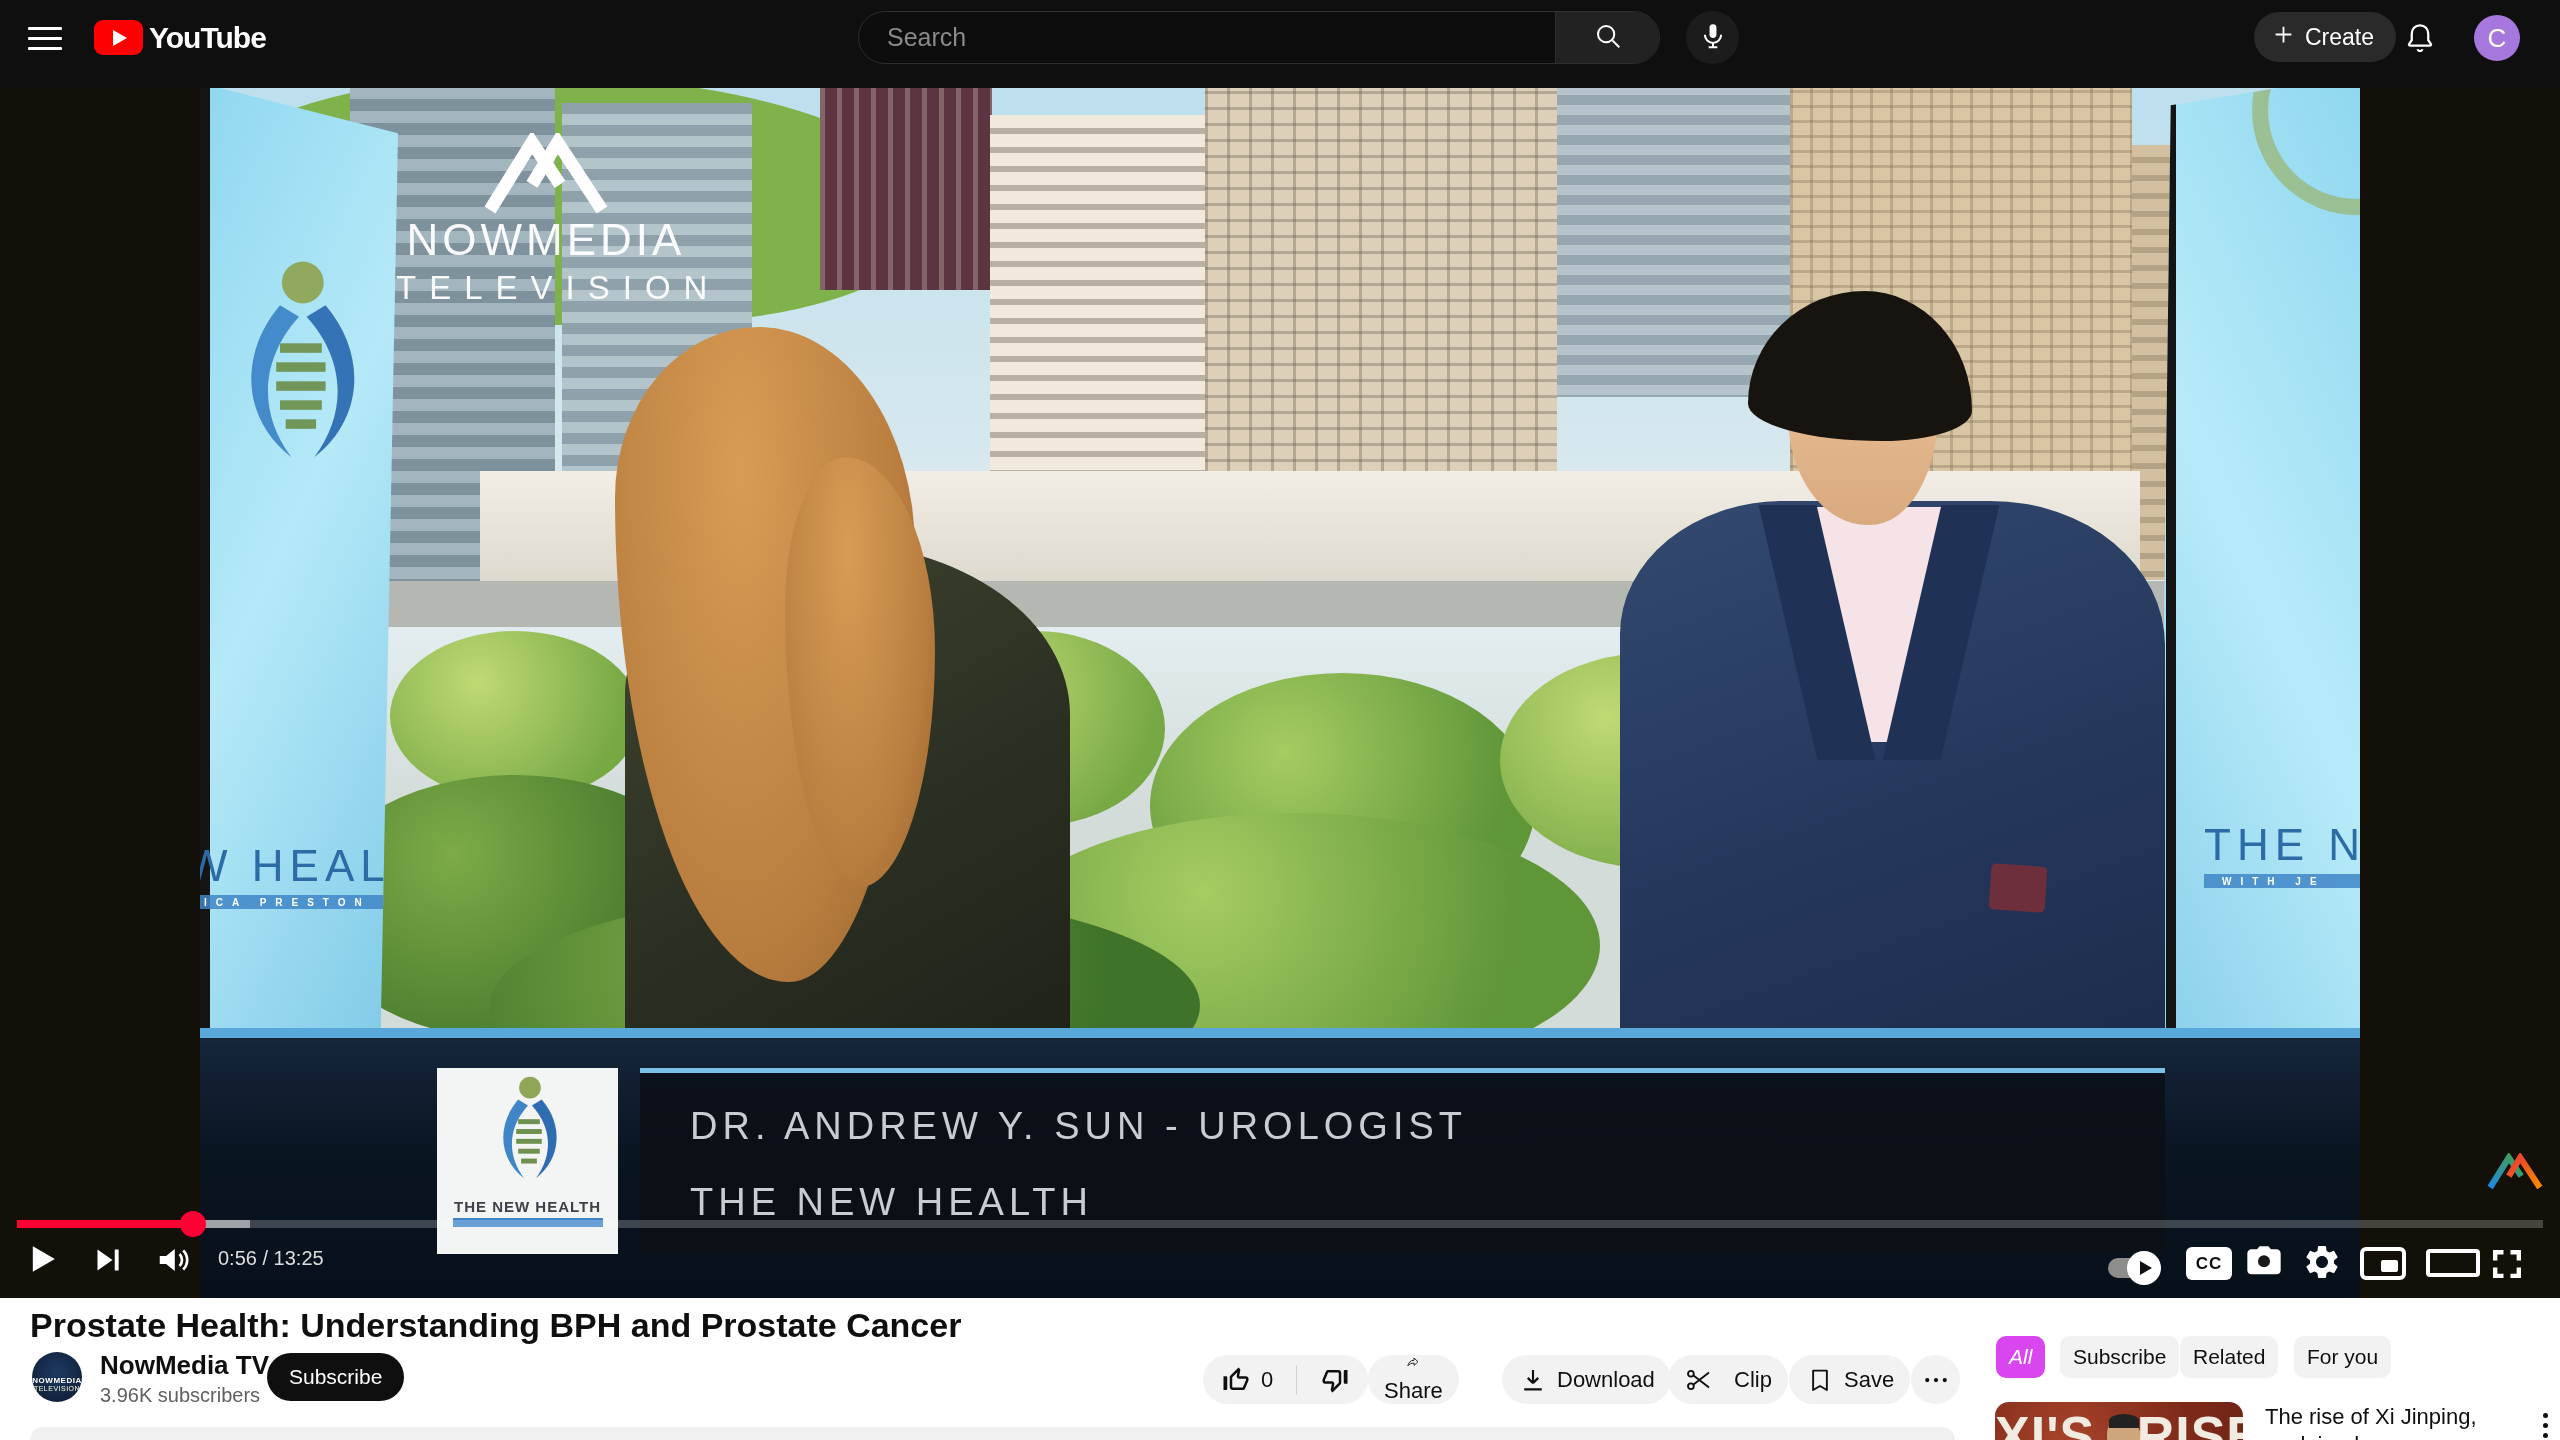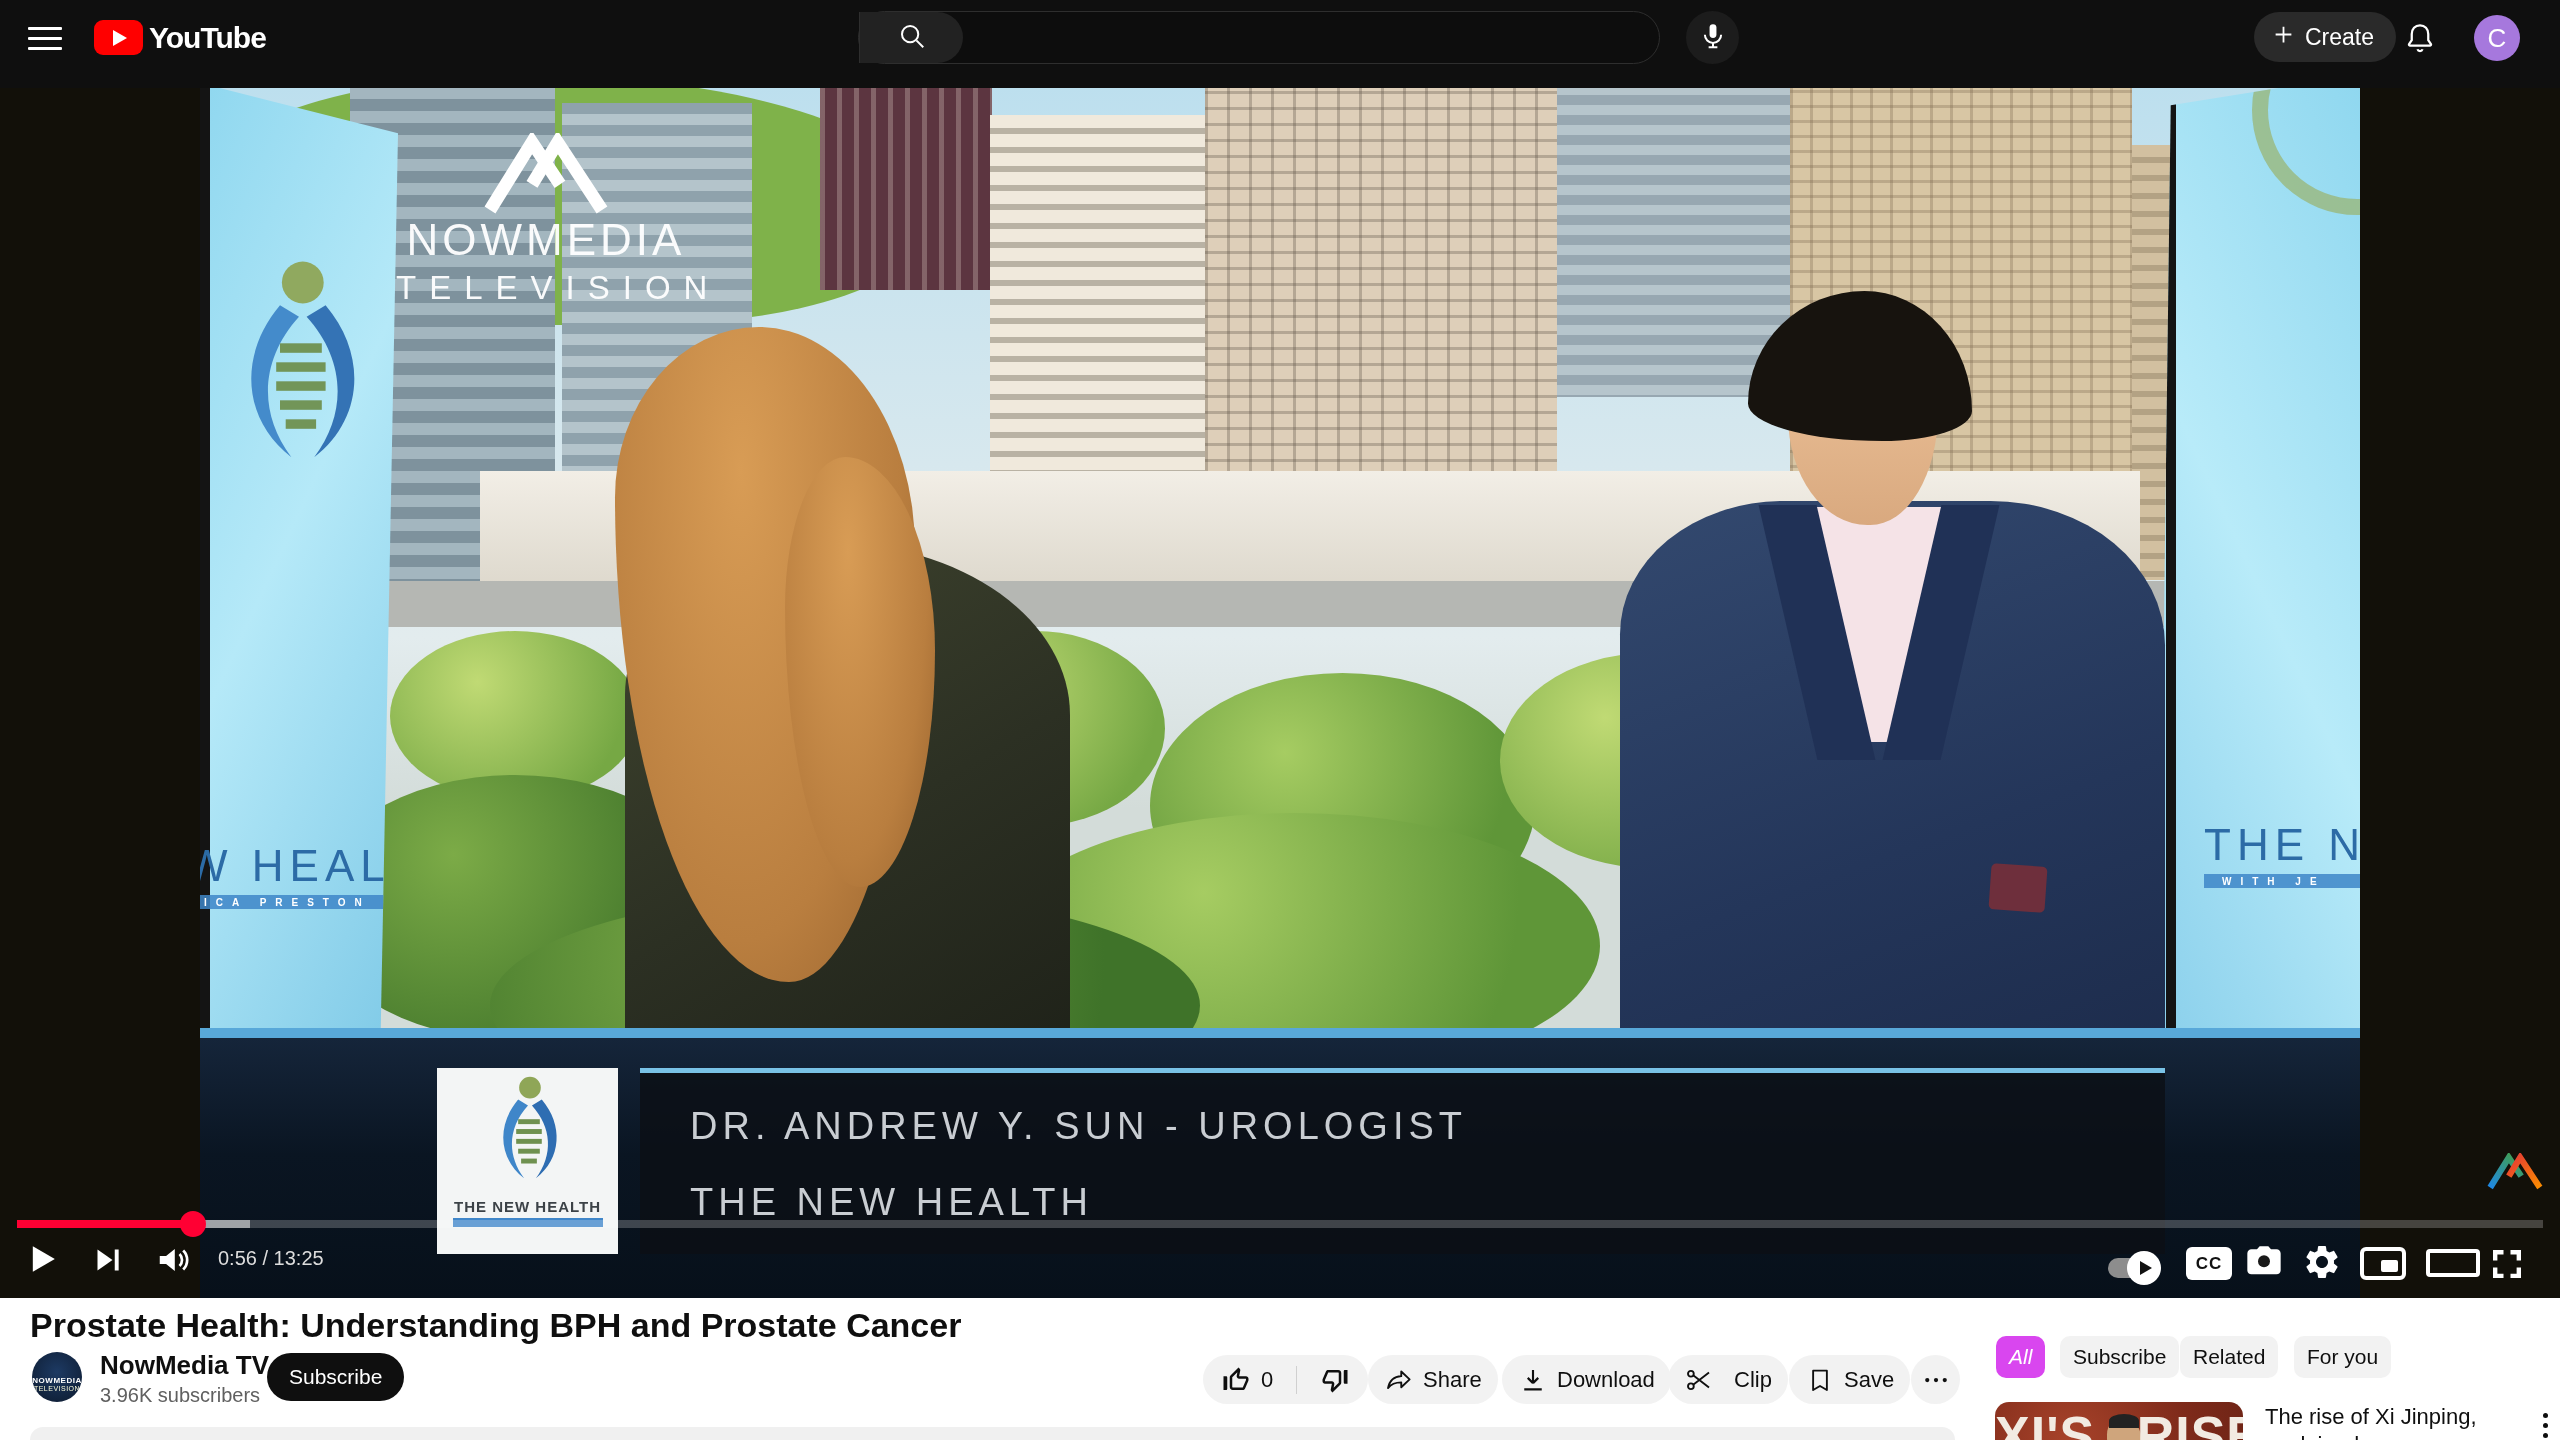--- a/index.html
+++ b/index.html
@@ -181,21 +181,21 @@
   .subscribe { position:absolute; left:267px; top:55px; height:48px; padding:0 22px; border-radius:24px;
                background:#0f0f0f; color:#fff; font-size:21px; font-weight:500; border:none;
                display:flex; align-items:center; cursor:pointer; }
   .pill { position:absolute; top:57px; height:49px; background:#f2f2f2; border-radius:25px; color:#0f0f0f;
           font-size:22px; font-weight:500; display:flex; align-items:center; gap:9px; padding:0 16px;
           cursor:pointer; white-space:nowrap; }
   .like-group { left:1203px; padding:0; }
   .like-half { display:flex; align-items:center; gap:10px; padding:0 14px 0 18px; height:100%; cursor:pointer; }
   .dis-half { display:flex; align-items:center; padding:0 18px 0 14px; height:100%; cursor:pointer; }
   .vdiv { width:1px; height:28px; background:#d0d0d0; }
-  .p-share { left:1368px; } .p-down { left:1502px; } .p-clip { left:1668px;gap:20px; } .p-save { left:1789px; }
+  .p-share { left:1368px;flex-direction:column; } .p-down { left:1502px; } .p-clip { left:1668px;gap:20px; } .p-save { left:1789px; }
   .p-more { left:1911px; width:49px; padding:0; justify-content:center; border-radius:50%; }
   .descbox { position:absolute; left:30px; top:129px; width:1925px; height:13px; background:#f0f0f0;
              border-radius:16px 16px 0 0; cursor:pointer; }
 
   
   .chip { position:absolute; top:38px; height:42px; padding:0 13px; border-radius:10px; background:#f2f2f2;
           color:#0f0f0f; font-size:21px; font-weight:500; display:flex; align-items:center; cursor:pointer; }
   .chip.active { background:#d946ef; color:#fff;font-style:italic; }
   .c-all { left:1996px; } .c-pat { left:2060px; } .c-rel { left:2180px; } .c-for { left:2294px;text-align:center; }
   .thumb { position:absolute; left:1995px; top:104px; width:248px; height:139px; border-radius:14px;
@@ -224,20 +224,21 @@
     <div class="burger">
         <span></span>
         <span></span>
         <span></span>
       </div>
     <div class="logo">
       <div class="logo-box"></div>
       <div class="logo-text">YouTube</div>
     </div>
     <div class="searchbar">
+      <input class="search-input" placeholder="Search" style="">
       <button class="search-btn">
         <span>
           <svg viewBox="0 0 24 24" width="30" height="30">
               <circle cx="10.5" cy="10.5" r="6.5" fill="none" stroke="#fff" stroke-width="1.6"></circle>
               <line x1="15.5" y1="15.5" x2="21" y2="21" stroke="#fff" stroke-width="1.6"></line>
             </svg>
         </span>
       </button>
     </div>
     <div class="mic-btn">

